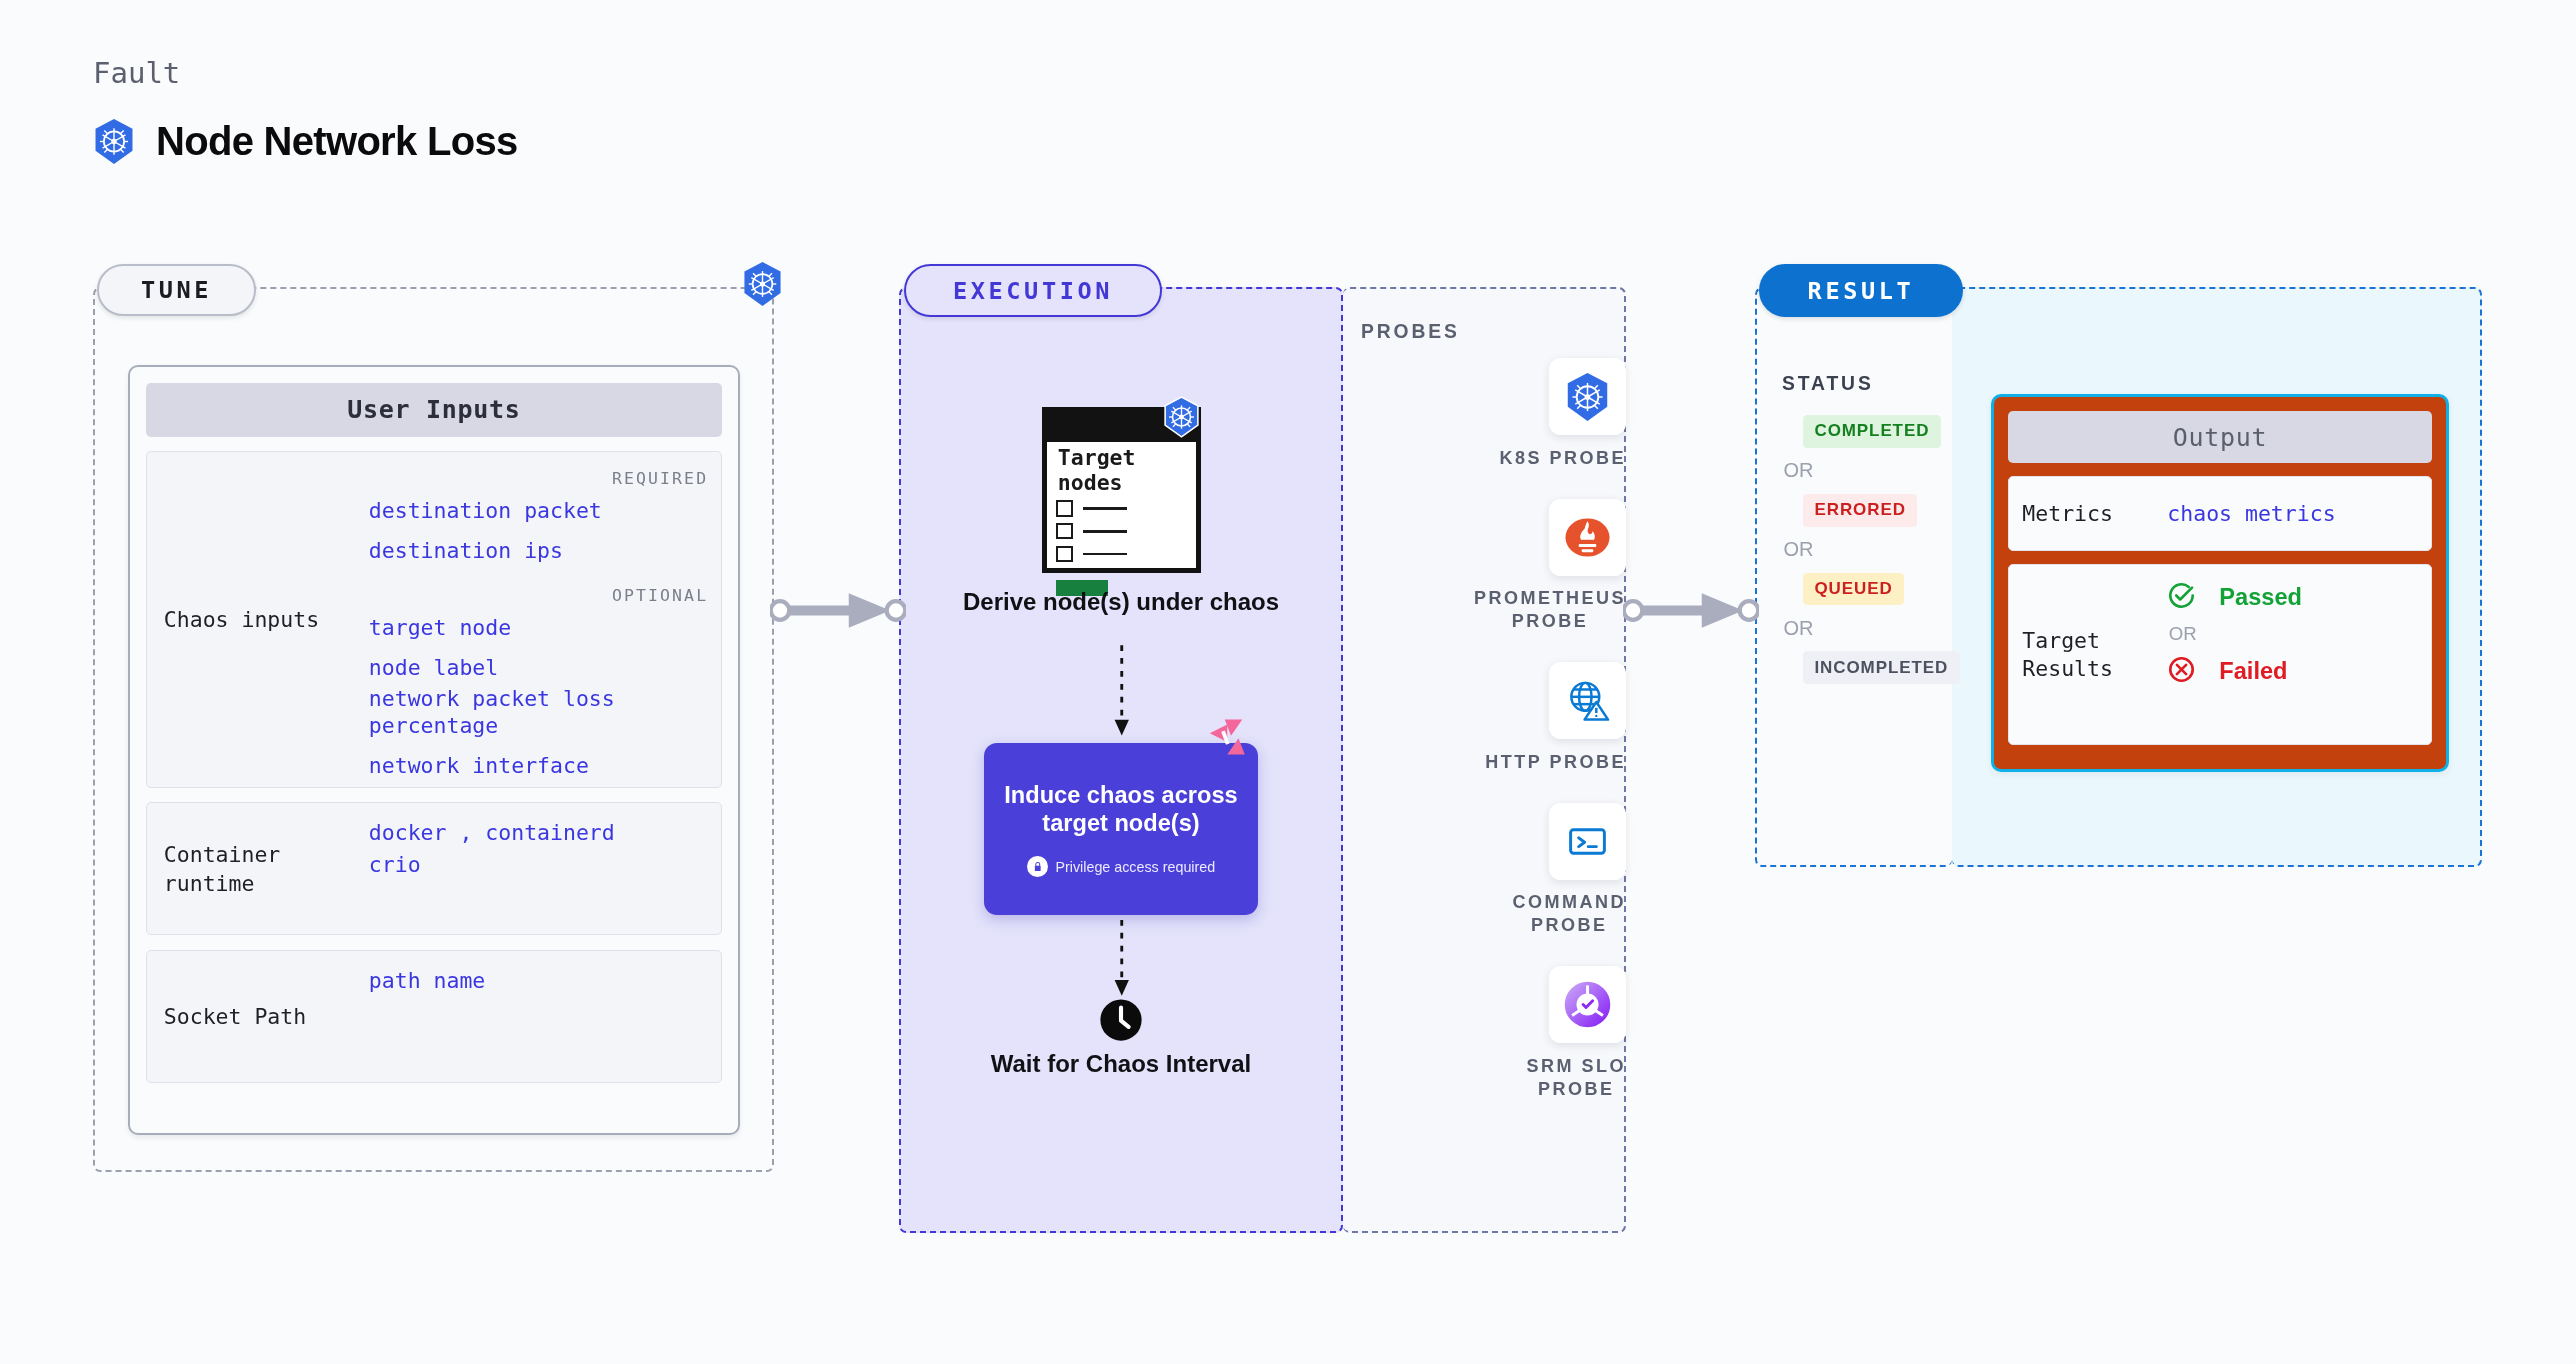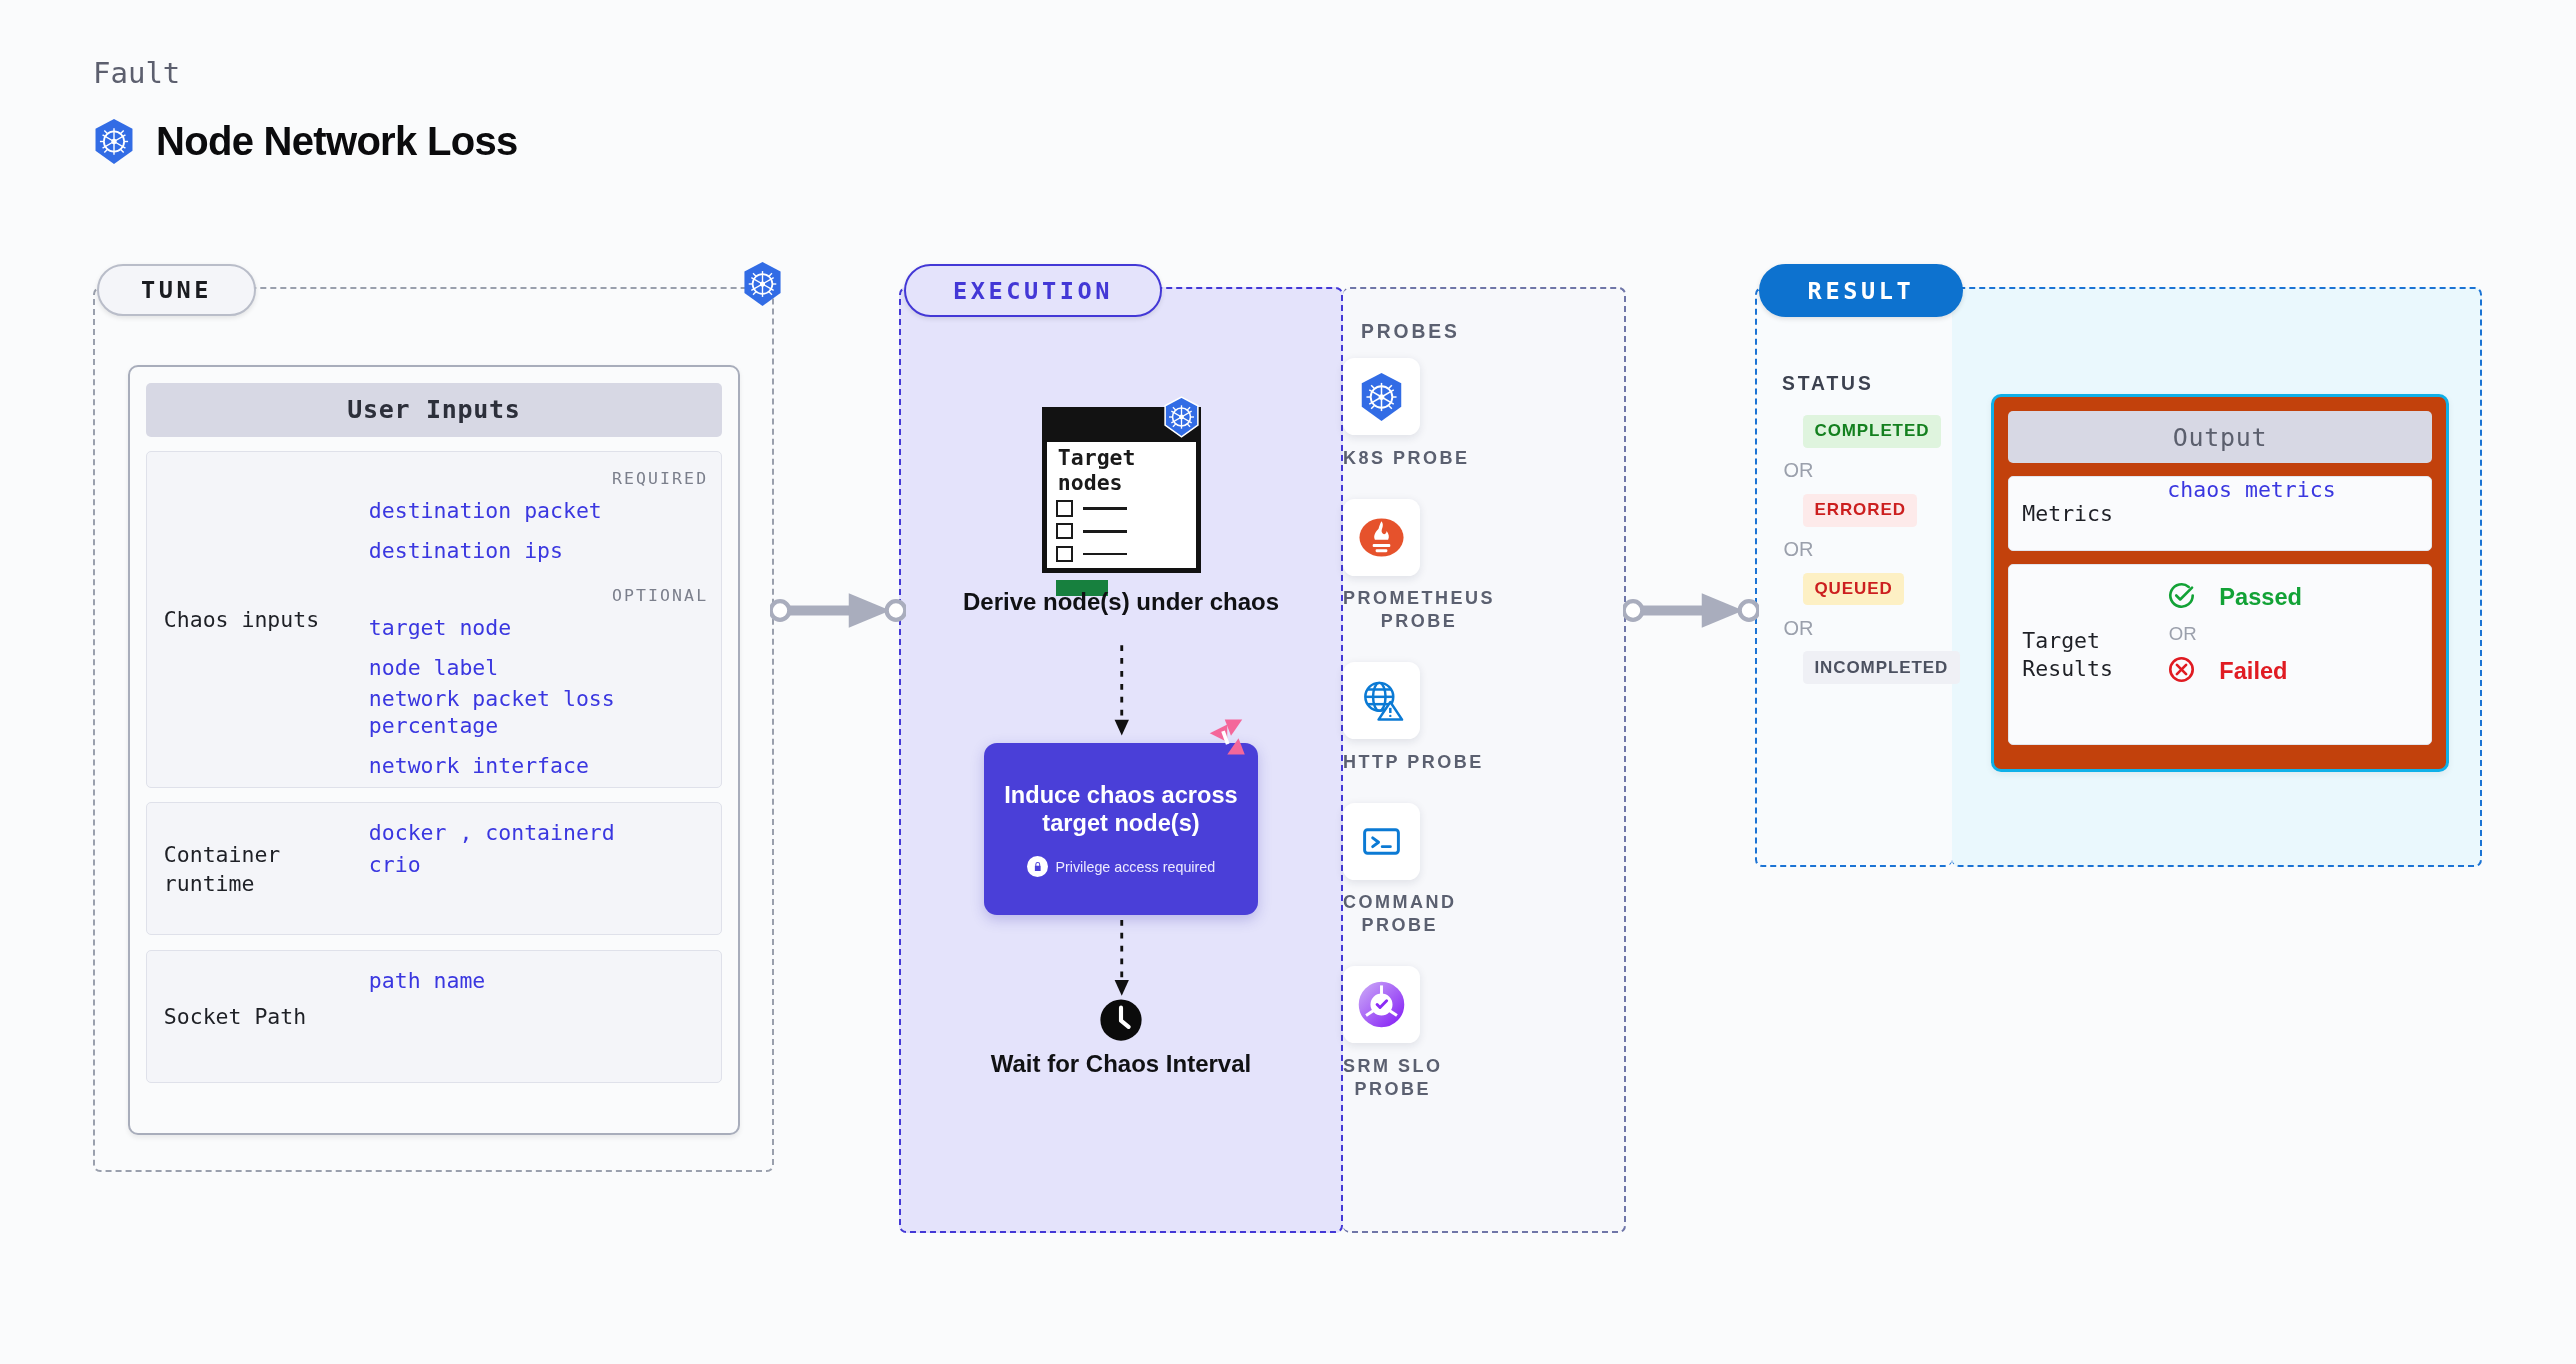--- a/index.html
+++ b/index.html
@@ -215,21 +215,21 @@
   }
 
   
   .probes-title {
     position: absolute; left: 1361px; top: 321px;
     font-family: "Liberation Sans", sans-serif;
     font-size: 19.3px; font-weight: 700; color: #5b6070; letter-spacing: 2.9px;
   }
   .probe-list { position: absolute; left: 1343px; top: 358px; width: 283px; }
   .probe {
-    display:flex; flex-direction:column; align-items:flex-start;
+    display:flex; flex-direction:column; align-items:flex-end;
     margin-bottom: 29px;
   }
   .probe-tile {
     width: 77px; height: 77px; background:#ffffff; border-radius: 11.5px;
     box-shadow: 0 2.1px 8.6px rgba(20,30,60,0.10);
     display:flex; align-items:center; justify-content:center;
   }
   .probe-label {
     margin-top: 11.5px; text-align:center;
     font-family: "Liberation Sans", sans-serif;
@@ -604,21 +604,21 @@
     <div><span class="badge" style="background:#fdf0c4;color:#cc1f1f">QUEUED</span></div>
     <div class="or-text">OR</div>
     <div><span class="badge" style="background:#eff0f5;color:#4c5160">INCOMPLETED</span></div>
   </div>
 
   <div class="output-card">
     <div class="out-header">Output</div>
 
     <div class="out-sec sec-metrics">
       <div class="lbl">Metrics</div>
-      <div class="vals" style="padding:0;display:flex;align-items:flex-start;">
+      <div class="vals" style="padding:0;display:flex;align-items:center;">
         <span class="metric-val">chaos metrics</span>
       </div>
     </div>
 
     <div class="out-sec sec-probe">
       <div class="lbl">Target Results</div>
       <div class="vals">
         <div class="pf-row">
           <span>
             <svg width="29" height="29" viewBox="0 0 44 44" fill="none" stroke="#12a236" stroke-width="4" stroke-linecap="round" stroke-linejoin="round">

